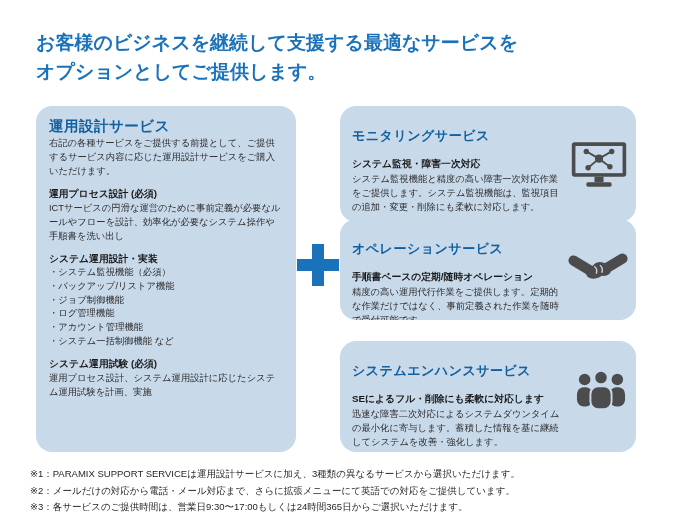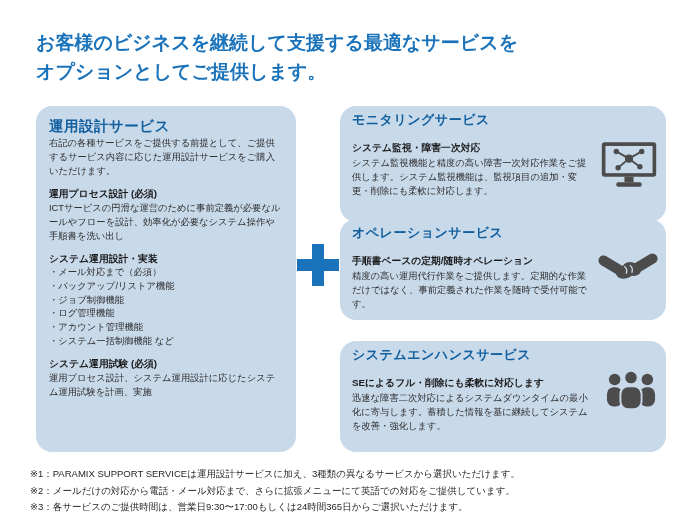--- a/index.html
+++ b/index.html
@@ -14,21 +14,21 @@
   .service-box{
     position:absolute;background:#c8d9ea;border-radius:16px;box-sizing:border-box;
   }
   .left-box{left:36px;top:106px;width:260px;height:346px;padding:11px 13px;overflow:hidden;}
   .box-title{font-size:14.5px;font-weight:bold;color:#13609f;letter-spacing:0.5px;}
   .rb-title{font-size:13px;font-weight:bold;color:#13609f;letter-spacing:0.5px;}
   .intro{margin-top:6px;}
   .body-text{font-size:9.3px;color:#2b2b2b;line-height:1.5;margin-top:1px;}
   .sub-heading{font-size:9.8px;font-weight:bold;color:#1a1a1a;margin-top:9px;}
   .bullet{font-size:9.3px;color:#2b2b2b;line-height:1.5;}
-  .right-box{left:340px;width:326px;padding:5px 12px;overflow:hidden;}
+  .right-box{left:340px;width:296px;padding:21px 12px;overflow:hidden;}
   .rb1{top:106px;height:116px;}
   .rb2{top:219px;height:101px;}
   .rb3{top:341px;height:111px;}
   .rb-sub{font-size:9.8px;font-weight:bold;color:#1a1a1a;margin-top:13px;}
   .rb-body{font-size:9.3px;color:#2b2b2b;line-height:1.5;margin-top:2px;padding-right:64px;}
   .rb-icon{position:absolute;right:8px;}
   .rb1 .rb-icon{top:34px;}
   .rb2 .rb-icon{top:30px;}
   .rb3 .rb-icon{top:26px;}
   .plus{position:absolute;left:297px;top:244px;width:42px;height:42px;}
@@ -47,21 +47,21 @@
   </div>
 
   <div class="service-box left-box">
     <div class="box-title">運用設計サービス</div>
     <div class="body-text intro">右記の各種サービスをご提供する前提として、ご提供するサービス内容に応じた運用設計サービスをご購入いただけます。</div>
 
     <div class="sub-heading">運用プロセス設計 (必須)</div>
     <div class="body-text">ICTサービスの円滑な運営のために事前定義が必要なルールやフローを設計、効率化が必要なシステム操作や手順書を洗い出し</div>
 
     <div class="sub-heading">システム運用設計・実装</div>
-    <div class="bullet">・メール対応まで（必須）</div>
+    <div class="bullet">・システム監視機能（必須）</div>
     <div class="bullet">・バックアップ/リストア機能</div>
     <div class="bullet">・ジョブ制御機能</div>
     <div class="bullet">・ログ管理機能</div>
     <div class="bullet">・アカウント管理機能</div>
     <div class="bullet">・システム一括制御機能 など</div>
 
     <div class="sub-heading">システム運用試験 (必須)</div>
     <div class="body-text">運用プロセス設計、システム運用設計に応じたシステム運用試験を計画、実施</div>
   </div>
 

